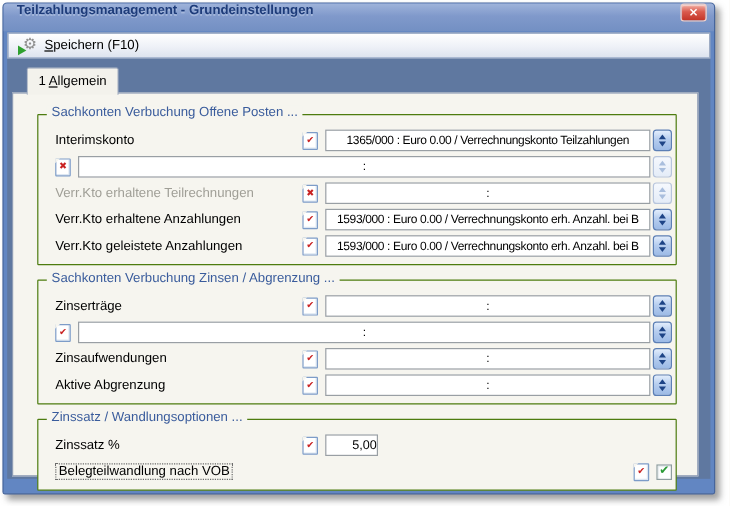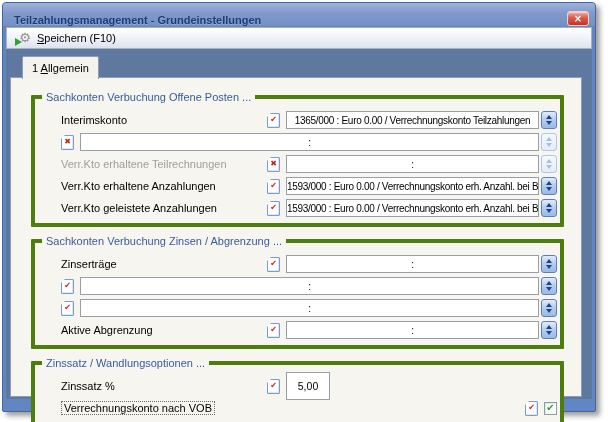--- a/index.html
+++ b/index.html
@@ -8,21 +8,21 @@
     width:608px; height:422px; position:relative; background:#ffffff;
     font-family:"Liberation Sans", sans-serif; overflow:hidden;
   }
   .window {
     position:absolute; left:2px; top:2px; width:594px; height:410px;
     background:#6286c2; border:1px solid #46659c; border-radius:4px 4px 2px 2px;
     box-shadow:4px 4px 5px rgba(130,130,130,0.75);
   }
   
   .titlebar {
-    height:23px; display:flex; align-items:flex-end; padding:0 6px 0 11px;
+    height:23px; display:flex; align-items:flex-start; padding:0 6px 0 11px;
     background:linear-gradient(180deg,#9fb3da 0%, #8099cb 45%, #7390c3 100%);
     border-radius:3px 3px 0 0;
   }
   .title { flex:1; font-size:11px; font-weight:bold; color:#1d3b79;
            text-shadow:0 1px 0 rgba(255,255,255,0.25); white-space:nowrap; overflow:hidden; }
   .close-btn {
     width:22px; height:15px; cursor:default;
     background:linear-gradient(180deg,#f2b0a6 0%, #da5a4d 45%, #c33427 100%);
     border:1px solid #f0cfc8; border-radius:3px;
     color:#fff; font-weight:bold; font-size:10px; line-height:13px; text-align:center;
@@ -51,22 +51,22 @@
   .tab {
     position:absolute; left:16px; top:7px; height:22px; padding:11px 9px; z-index:2;
     background:#f3f2ec; border:1px solid #8e9cb5; border-bottom:none;
     border-radius:2px 2px 0 0; display:flex; align-items:center; font-size:11px; color:#000;
   }
   .panel {
     position:absolute; left:4px; right:10px; top:28px; bottom:2px; z-index:1;
     background:#f6f5ef; border:1px solid #8e9cb5;
   }
   
-  .group { position:relative; margin:12px 17px 0 20px; border:4px solid #4d7c0f;
-           border-radius:1px; padding:12px 0 2px 12px; background:#f6f5ef; }
+  .group { position:relative; margin:12px 17px 0 20px; border:1px solid #4d7c0f;
+           border-radius:1px; padding:12px 0 2px 0; background:#f6f5ef; }
   .group.first { margin-top:17px; }
   .group-title { position:absolute; top:-8px; left:7px; padding:0 4px;
                  background:#f6f5ef; font-size:11px; color:#3a5c9c; white-space:nowrap; }
   
   .row { display:flex; align-items:center; height:18px; margin:0 3px 4px 14px; }
   .flabel { flex:0 0 206px; font-size:11px; color:#000; white-space:nowrap; overflow:hidden; }
   .row.disabled .flabel { color:#a09f97; }
   .flabel.focus-dotted { flex:0 0 auto; border:1px dotted #6b6b6b; padding:0 2px; margin-right:auto; }
   .label-spacer { flex:1; }
   .doc-icon {
@@ -93,22 +93,22 @@
     display:flex; flex-direction:column; align-items:center; justify-content:center; gap:2px;
   }
   .spin .up { width:0; height:0; border-left:3px solid transparent;
               border-right:3px solid transparent; border-bottom:4px solid #1e4486; }
   .spin .dn { width:0; height:0; border-left:3px solid transparent;
               border-right:3px solid transparent; border-top:4px solid #1e4486; }
   .row.disabled .spin { border-color:#b7c5dd; background:linear-gradient(180deg,#f5f8fd,#e4ecf8); }
   .row.disabled .spin .up { border-bottom-color:#a9bedd; }
   .row.disabled .spin .dn { border-top-color:#a9bedd; }
   .num-input {
-    width:44px; height:28px; border:1px solid #999fa4; background:#fff;
-    font-family:"Liberation Sans", sans-serif; font-size:10.5px; text-align:center;
+    width:44px; height:18px; border:1px solid #999fa4; background:#fff;
+    font-family:"Liberation Sans", sans-serif; font-size:10.5px; text-align:right;
     padding:0; color:#000;
   }
   .cb {
     width:13px; height:13px; border:1px solid #8e9d9e; background:#fdfefe;
     display:flex; align-items:center; justify-content:center;
     box-shadow:inset 1px 1px 1px #dfe7ea;
   }
   .cb .glyph { font-family:"DejaVu Sans", sans-serif; font-size:10px; line-height:1; color:#2a9a35; }
 </style>
 </head>
@@ -233,20 +233,21 @@
           <span class="combo">
             <span class="combo-text">:</span>
             <span class="spin">
                 <span class="up"></span>
                 <span class="dn"></span>
               </span>
           </span>
         </div>
 
         <div class="row">
+          <span class="flabel">Zinsaufwendungen</span>
           <span class="doc-icon">
               <span class="glyph">✔</span>
             </span>
           <span class="combo">
             <span class="combo-text">:</span>
             <span class="spin">
                 <span class="up"></span>
                 <span class="dn"></span>
               </span>
           </span>
@@ -272,21 +273,21 @@
 
         <div class="row">
           <span class="flabel">Zinssatz %</span>
           <span class="doc-icon">
               <span class="glyph">✔</span>
             </span>
           <input class="num-input" type="text" value="5,00" style="">
         </div>
 
         <div class="row">
-          <span class="flabel focus-dotted">Verrechnungskonto nach VOB</span>
+          <span class="flabel focus-dotted">Belegteilwandlung nach VOB</span>
           <span class="label-spacer"></span>
           <span class="doc-icon">
               <span class="glyph">✔</span>
             </span>
           <span class="cb">
               <span class="glyph">✔</span>
             </span>
         </div>
       </div>
 

